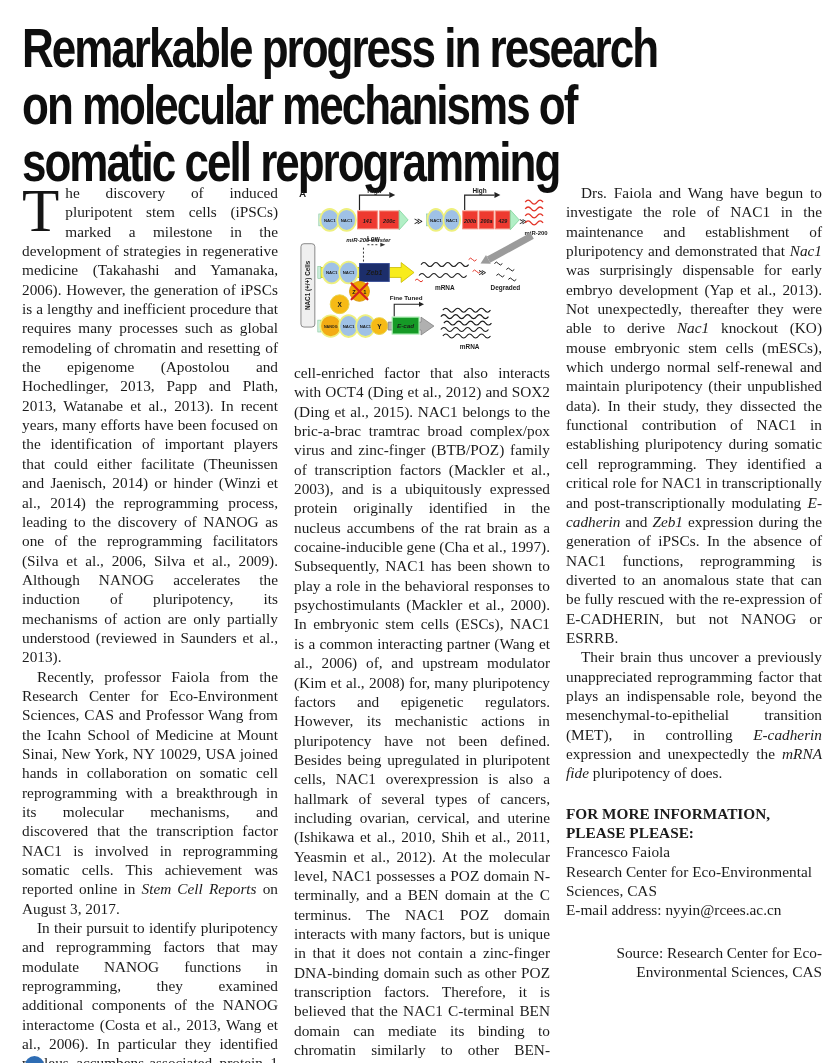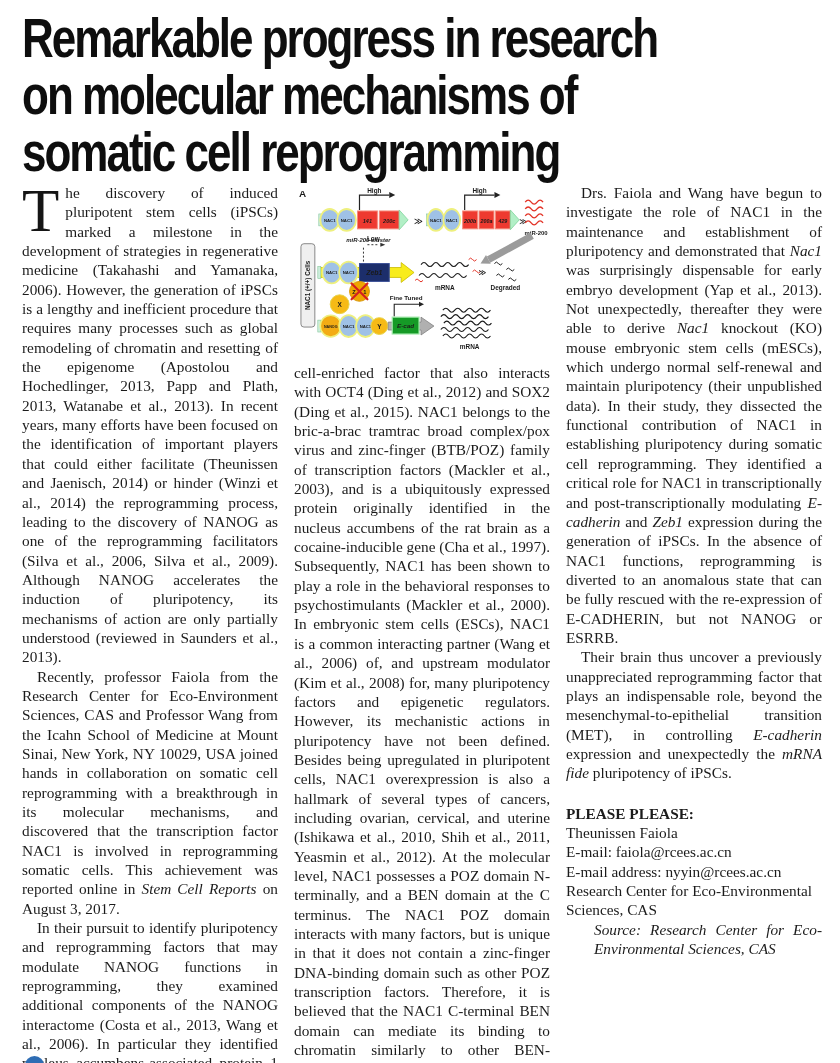--- a/index.html
+++ b/index.html
@@ -2,21 +2,21 @@
 <html lang="en"><head>
 <meta charset="utf-8">
 <style>
   html,body{margin:0;padding:0;}
   body{
     width:840px;height:1063px;position:relative;overflow:hidden;
     background:#ffffff;color:#1b1b1b;
     font-family:"Liberation Serif","DejaVu Serif",serif;
   }
   
-  .headline{position:absolute;left:22px;top:10px;}
+  .headline{position:absolute;left:22px;top:20px;}
   .headline .tline{
     font-family:"Liberation Sans","DejaVu Sans",sans-serif;
     font-weight:bold;color:#0e0e0e;
     font-size:55px;line-height:57px;letter-spacing:-2.5px;
     white-space:nowrap;transform:scaleX(0.80);transform-origin:0 0;
   }
   
   .cols{position:absolute;left:22px;top:183px;width:800px;display:flex;}
   .col{width:256px;font-size:15.3px;line-height:19.35px;text-align:justify;}
   .col + .col{margin-left:16px;}
@@ -28,21 +28,21 @@
     padding:3px 6px 0 0;color:#151515;
   }
   
   .figwrap{width:256px;height:176px;margin-bottom:4px;}
   .figwrap svg{display:block;}
   .figtext{font-family:"Liberation Sans","DejaVu Sans",sans-serif;font-weight:bold;fill:#1a1a1a;}
   
   .contact-head{font-weight:bold;margin-top:21px;}
   .contact-line{text-align:left;}
   .source{
-    font-style:italic;padding-left:28px;
+    margin-top:23px;text-align:right;padding-left:28px;
   }
   
   .page-bug{
     position:absolute;left:25px;top:1056px;width:19px;height:19px;
     border-radius:50%;background:#2e6db4;
   }
 </style>
 </head>
 <body>
 
@@ -179,27 +179,27 @@
         </g>
         <text x="177" y="166" text-anchor="middle" class="figtext" font-size="6.5">mRNA</text>
       </svg>
     </div>
 
     <p>cell-enriched factor that also interacts with OCT4 (Ding et al., 2012) and SOX2 (Ding et al., 2015). NAC1 belongs to the bric-a-brac tramtrac broad complex/pox virus and zinc-finger (BTB/POZ) family of transcription factors (Mackler et al., 2003), and is a ubiquitously expressed protein originally identified in the nucleus accumbens of the rat brain as a cocaine-inducible gene (Cha et al., 1997). Subsequently, NAC1 has been shown to play a role in the behavioral responses to psychostimulants (Mackler et al., 2000). In embryonic stem cells (ESCs), NAC1 is a common interacting partner (Wang et al., 2006) of, and upstream modulator (Kim et al., 2008) for, many pluripotency factors and epigenetic regulators. However, its mechanistic actions in pluripotency have not been defined. Besides being upregulated in pluripotent cells, NAC1 overexpression is also a hallmark of several types of cancers, including ovarian, cervical, and uterine (Ishikawa et al., 2010, Shih et al., 2011, Yeasmin et al., 2012). At the molecular level, NAC1 possesses a POZ domain N-terminally, and a BEN domain at the C terminus. The NAC1 POZ domain interacts with many factors, but is unique in that it does not contain a zinc-finger DNA-binding domain such as other POZ transcription factors. Therefore, it is believed that the NAC1 C-terminal BEN domain can mediate its binding to chromatin similarly to other BEN-containing</p>
   </section>
 
   <section class="col">
     <p class="ind"><span>Drs. Faiola and Wang have begun to investigate the role of NAC1 in the maintenance and establishment of pluripotency and demonstrated that </span><span class="it">Nac1</span><span> was surprisingly dispensable for early embryo development (Yap et al., 2013). Not unexpectedly, thereafter they were able to derive </span><span class="it">Nac1</span><span> knockout (KO) mouse embryonic stem cells (mESCs), which undergo normal self-renewal and maintain pluripotency (their unpublished data). In their study, they dissected the functional contribution of NAC1 in establishing pluripotency during somatic cell reprogramming. They identified a critical role for NAC1 in transcriptionally and post-transcriptionally modulating </span><span class="it">E-cadherin</span><span> and </span><span class="it">Zeb1</span><span> expression during the generation of iPSCs. In the absence of NAC1 functions, reprogramming is diverted to an anomalous state that can be fully rescued with the re-expression of E-CADHERIN, but not NANOG or ESRRB.</span></p>
-    <p class="ind"><span>Their brain thus uncover a previously unappreciated reprogramming factor that plays an indispensable role, beyond the mesenchymal-to-epithelial transition (MET), in controlling </span><span class="it">E-cadherin</span><span> expression and unexpectedly the </span><span class="it">mRNA fide</span><span> pluripotency of iPSCs.</span></p>
+    <p class="ind"><span>Their brain thus uncover a previously unappreciated reprogramming factor that plays an indispensable role, beyond the mesenchymal-to-epithelial transition (MET), in controlling </span><span class="it">E-cadherin</span><span> expression and unexpectedly the </span><span class="it">mRNA fide</span><span> pluripotency of does.</span></p>
 
     <div class="contact-head contact-line">
+      <div>FOR MORE INFORMATION,</div>
       <div>PLEASE PLEASE:</div>
     </div>
-    <div class="contact-line">Theunissen Faiola</div>
-    <div class="contact-line">E-mail: faiola@rcees.ac.cn</div>
+    <div class="contact-line">Francesco Faiola</div>
+    <div class="contact-line">Research Center for Eco-Environmental Sciences, CAS</div>
     <div class="contact-line">E-mail address: nyyin@rcees.ac.cn</div>
-    <div class="contact-line">Research Center for Eco-Environmental Sciences, CAS</div>
 
     <div class="source">Source: Research Center for Eco-Environmental Sciences, CAS</div>
   </section>
 </main>
 
 <div class="page-bug"></div>
 
 </body></html>

